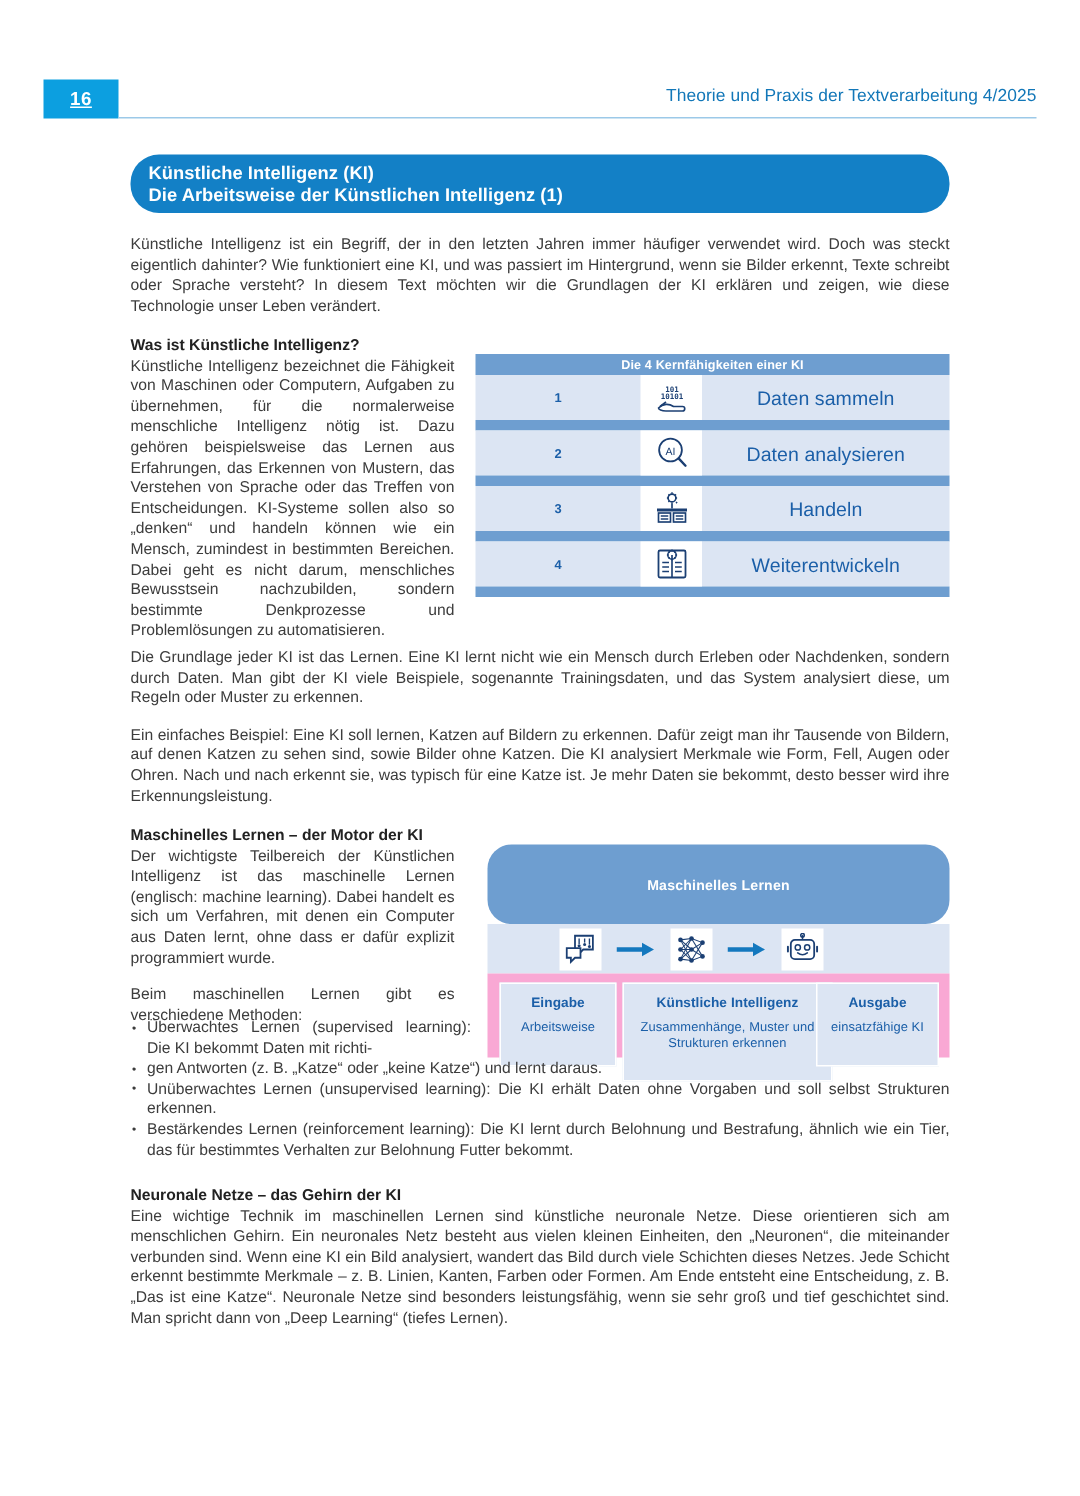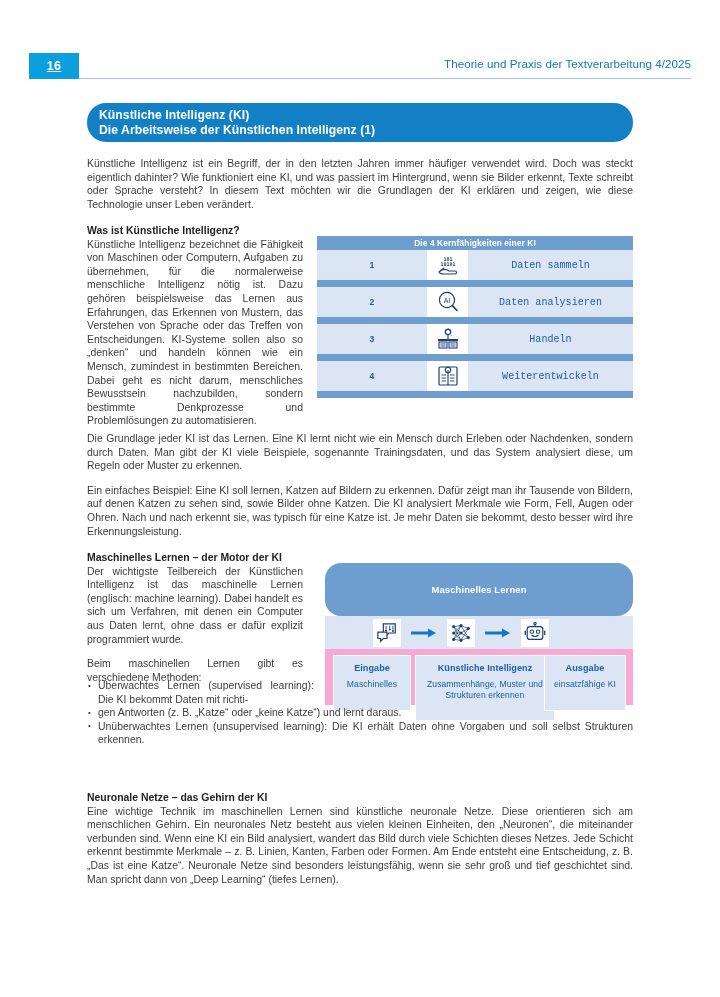--- a/index.html
+++ b/index.html
@@ -166,24 +166,23 @@
     display: flex;
     align-items: center;
     justify-content: center;
   }
   .kf-icon svg { display: block; }
   .kf-label {
     flex: 1;
     display: flex;
     align-items: center;
     justify-content: center;
-    font-size: 10px;
+    font-size: 13px;
     color: #1B5FA8;
     letter-spacing: 0.05px;
-    font-family: Liberation Mono, monospace;
   }
 
   
   .ml-diagram {
     position: absolute;
     left: 325px; top: 563px;
     width: 308px;
   }
   .ml-title-band {
     background: #6E9ED0;
@@ -425,35 +424,36 @@
         <circle cx="15.4" cy="10.5" r="1.9" fill="none" stroke="#1B3F73" stroke-width="1.1"></circle>
         <path d="M8.5 14.5q3.5 2.6 7 0" fill="none" stroke="#1B3F73" stroke-width="1.2" stroke-linecap="round"></path>
         <line x1="1.4" y1="10" x2="1.4" y2="13.5" stroke="#1B3F73" stroke-width="1.4" stroke-linecap="round"></line>
         <line x1="22.6" y1="10" x2="22.6" y2="13.5" stroke="#1B3F73" stroke-width="1.4" stroke-linecap="round"></line>
       </svg>
     </div>
   </div>
   <div class="ml-bottom-band">
     <div class="ml-box ml-box-1">
       <span class="mb-title">Eingabe</span>
-      <span class="mb-sub">Maschinelles</span>
+      <span class="mb-sub">Arbeitsweise</span>
     </div>
     <div class="ml-box ml-box-2">
       <span class="mb-title">Künstliche Intelligenz</span>
       <span class="mb-sub">Zusammenhänge, Muster und Strukturen erkennen</span>
     </div>
     <div class="ml-box ml-box-3">
       <span class="mb-title">Ausgabe</span>
       <span class="mb-sub">einsatzfähige KI</span>
     </div>
   </div>
 </div>
 
 <ul class="bullets">
   <li class="b1">Überwachtes Lernen (supervised learning): Die KI bekommt Daten mit richti-</li>
   <li style="list-style:none;padding-left:11px;width:546px;box-sizing:border-box;">gen Antworten (z. B. „Katze“ oder „keine Katze“) und lernt daraus.</li>
   <li class="b2">Unüberwachtes Lernen (unsupervised learning): Die KI erhält Daten ohne Vorgaben und soll selbst Strukturen erkennen.</li>
+  <li class="b3">Bestärkendes Lernen (reinforcement learning): Die KI lernt durch Belohnung und Bestrafung, ähnlich wie ein Tier, das für bestimmtes Verhalten zur Belohnung Futter bekommt.</li>
 </ul>
 
 <div class="nn-section">
   <p class="sub-head">Neuronale Netze – das Gehirn der KI</p>
   <p class="body-text">Eine wichtige Technik im maschinellen Lernen sind künstliche neuronale Netze. Diese orientieren sich am menschlichen Gehirn. Ein neuronales Netz besteht aus vielen kleinen Einheiten, den „Neuronen“, die miteinander verbunden sind. Wenn eine KI ein Bild analysiert, wandert das Bild durch viele Schichten dieses Netzes. Jede Schicht erkennt bestimmte Merkmale – z. B. Linien, Kanten, Farben oder Formen. Am Ende entsteht eine Entscheidung, z. B. „Das ist eine Katze“. Neuronale Netze sind besonders leistungsfähig, wenn sie sehr groß und tief geschichtet sind. Man spricht dann von „Deep Learning“ (tiefes Lernen).</p>
 </div>
 
 </body></html>

